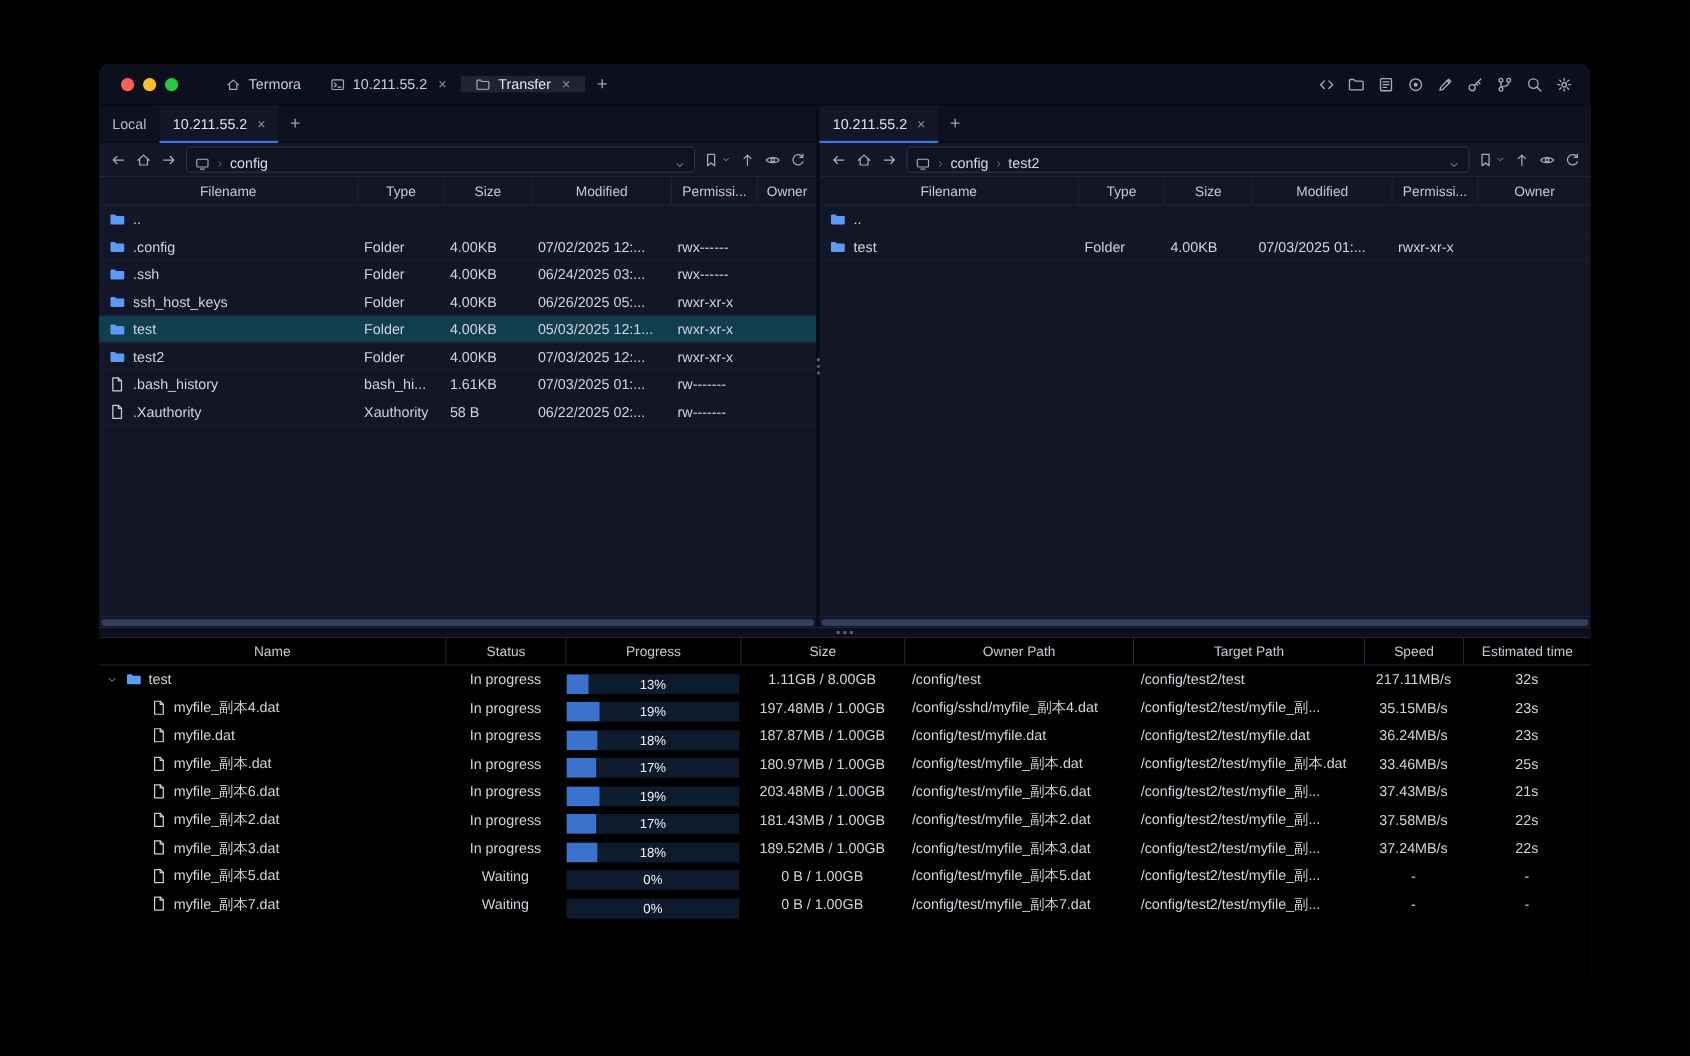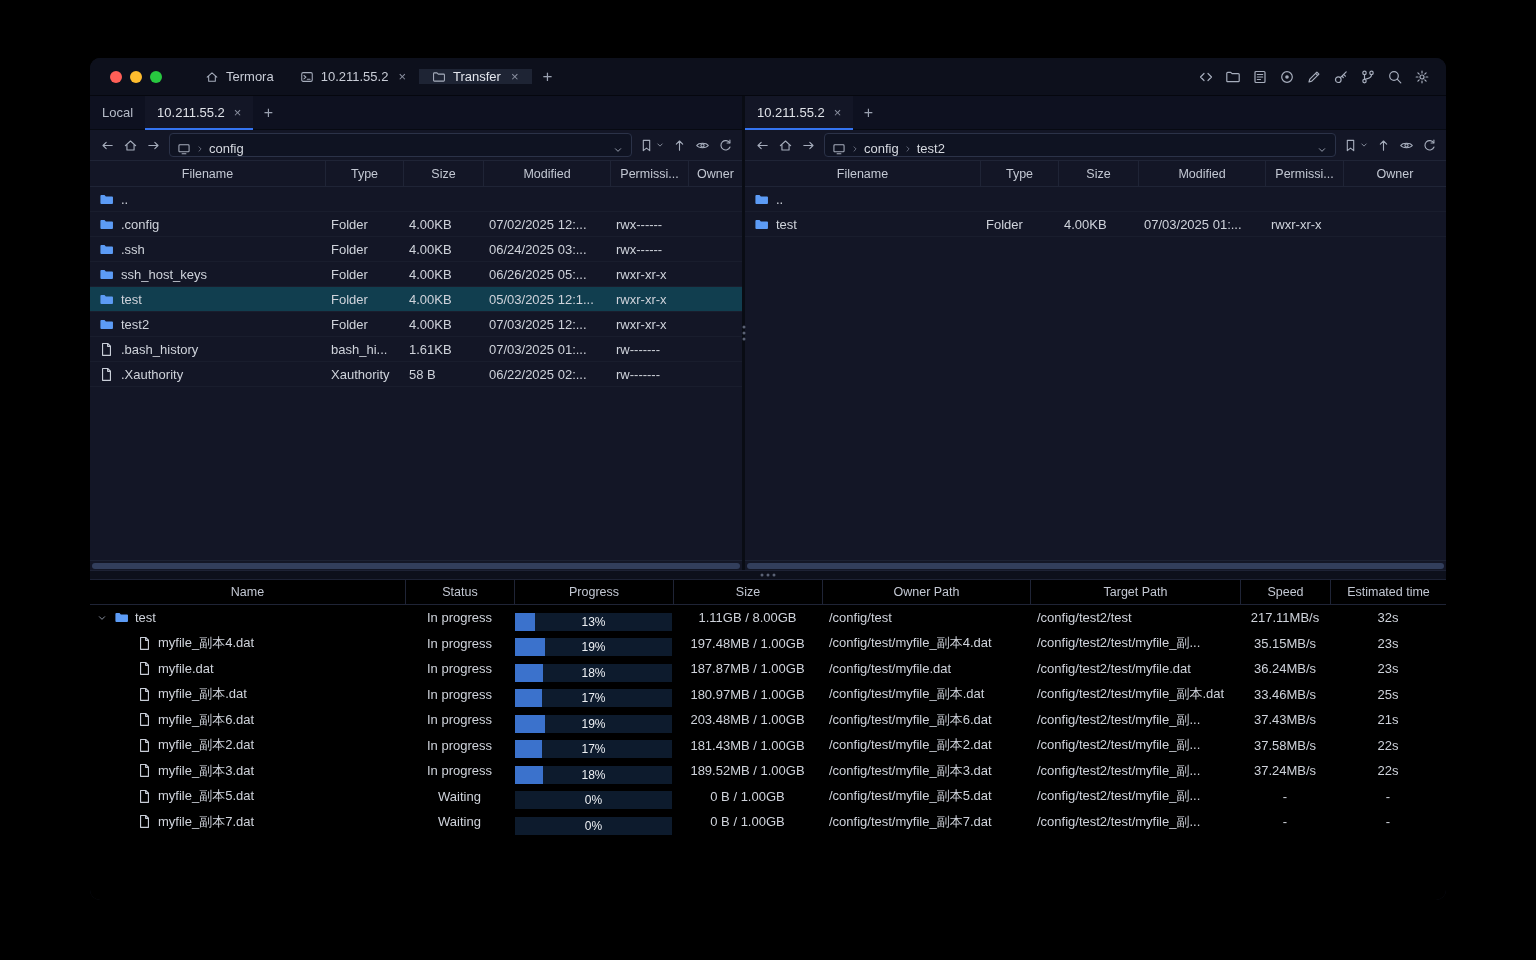--- a/index.html
+++ b/index.html
@@ -647,21 +647,21 @@
             <span>myfile_副本4.dat</span>
           </div>
           <div class="tc">In progress</div>
           <div class="pcell">
             <div class="pbar">
               <div class="pfill" style="width:19%"></div>
               <div class="plabel">19%</div>
             </div>
           </div>
           <div class="tc">197.48MB / 1.00GB</div>
-          <div class="tpath">/config/test/myfile_副本4.dat</div>
+          <div class="tpath">/config/sshd/myfile_副本4.dat</div>
           <div class="tpath">/config/test2/test/myfile_副...</div>
           <div class="tc">35.15MB/s</div>
           <div class="tc">23s</div>
         </div>
         <div class="trow tgrid">
           <div class="tname child">
             <span class="ic file">
               <svg viewBox="0 0 16 16" fill="none" stroke="currentColor" stroke-width="1.2" stroke-linecap="round" stroke-linejoin="round">
                 <path d="M3.8 1.6 H9.2 L12.2 4.5 V14.2 H3.8 Z"></path>
                 <path d="M9.2 1.6 V4.6 H12.2"></path>

